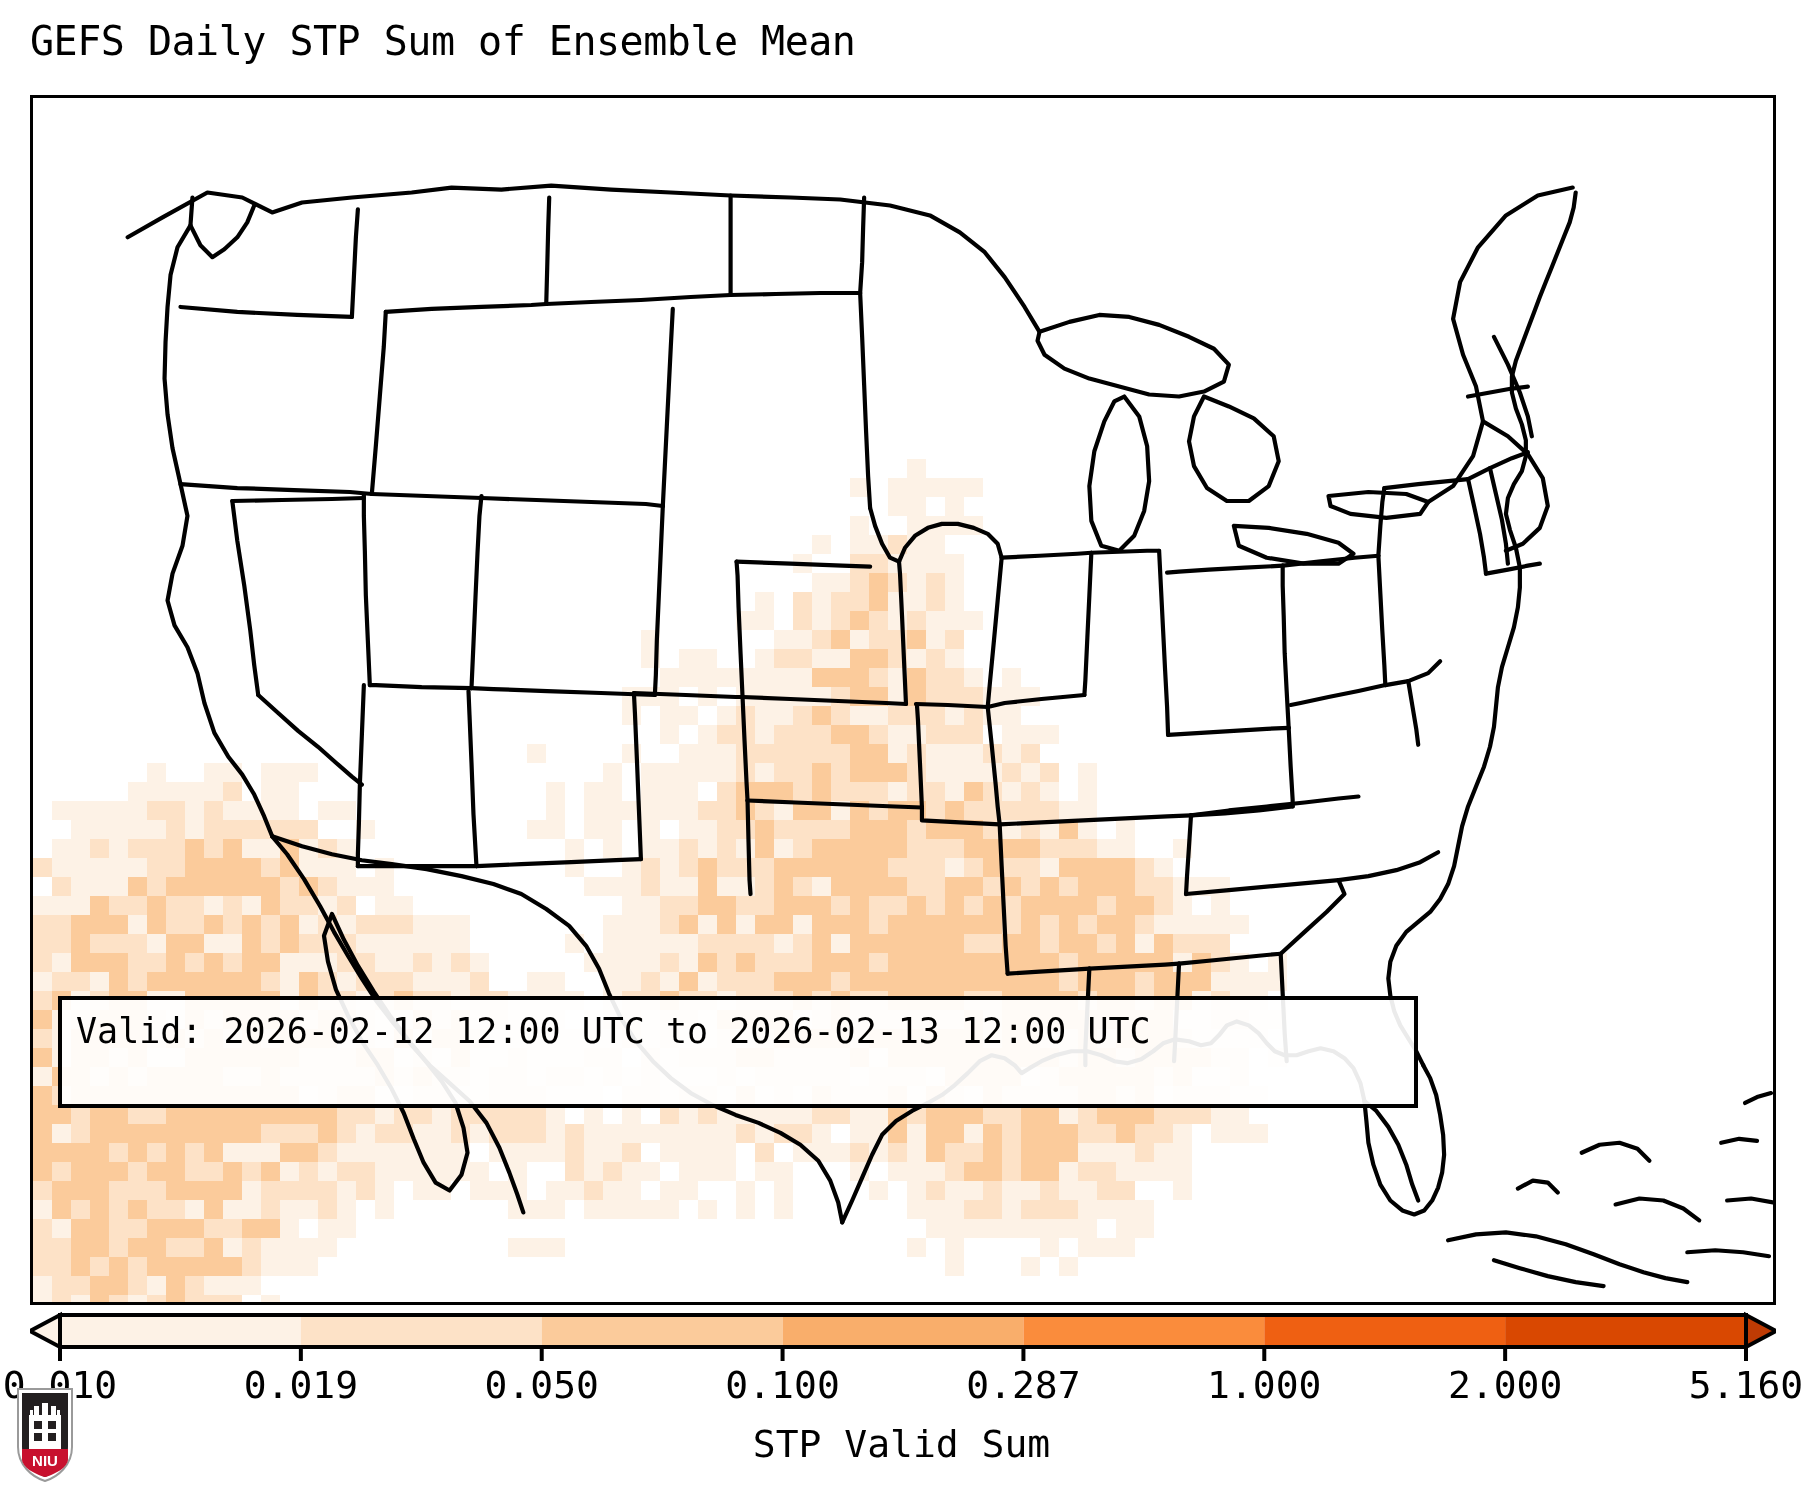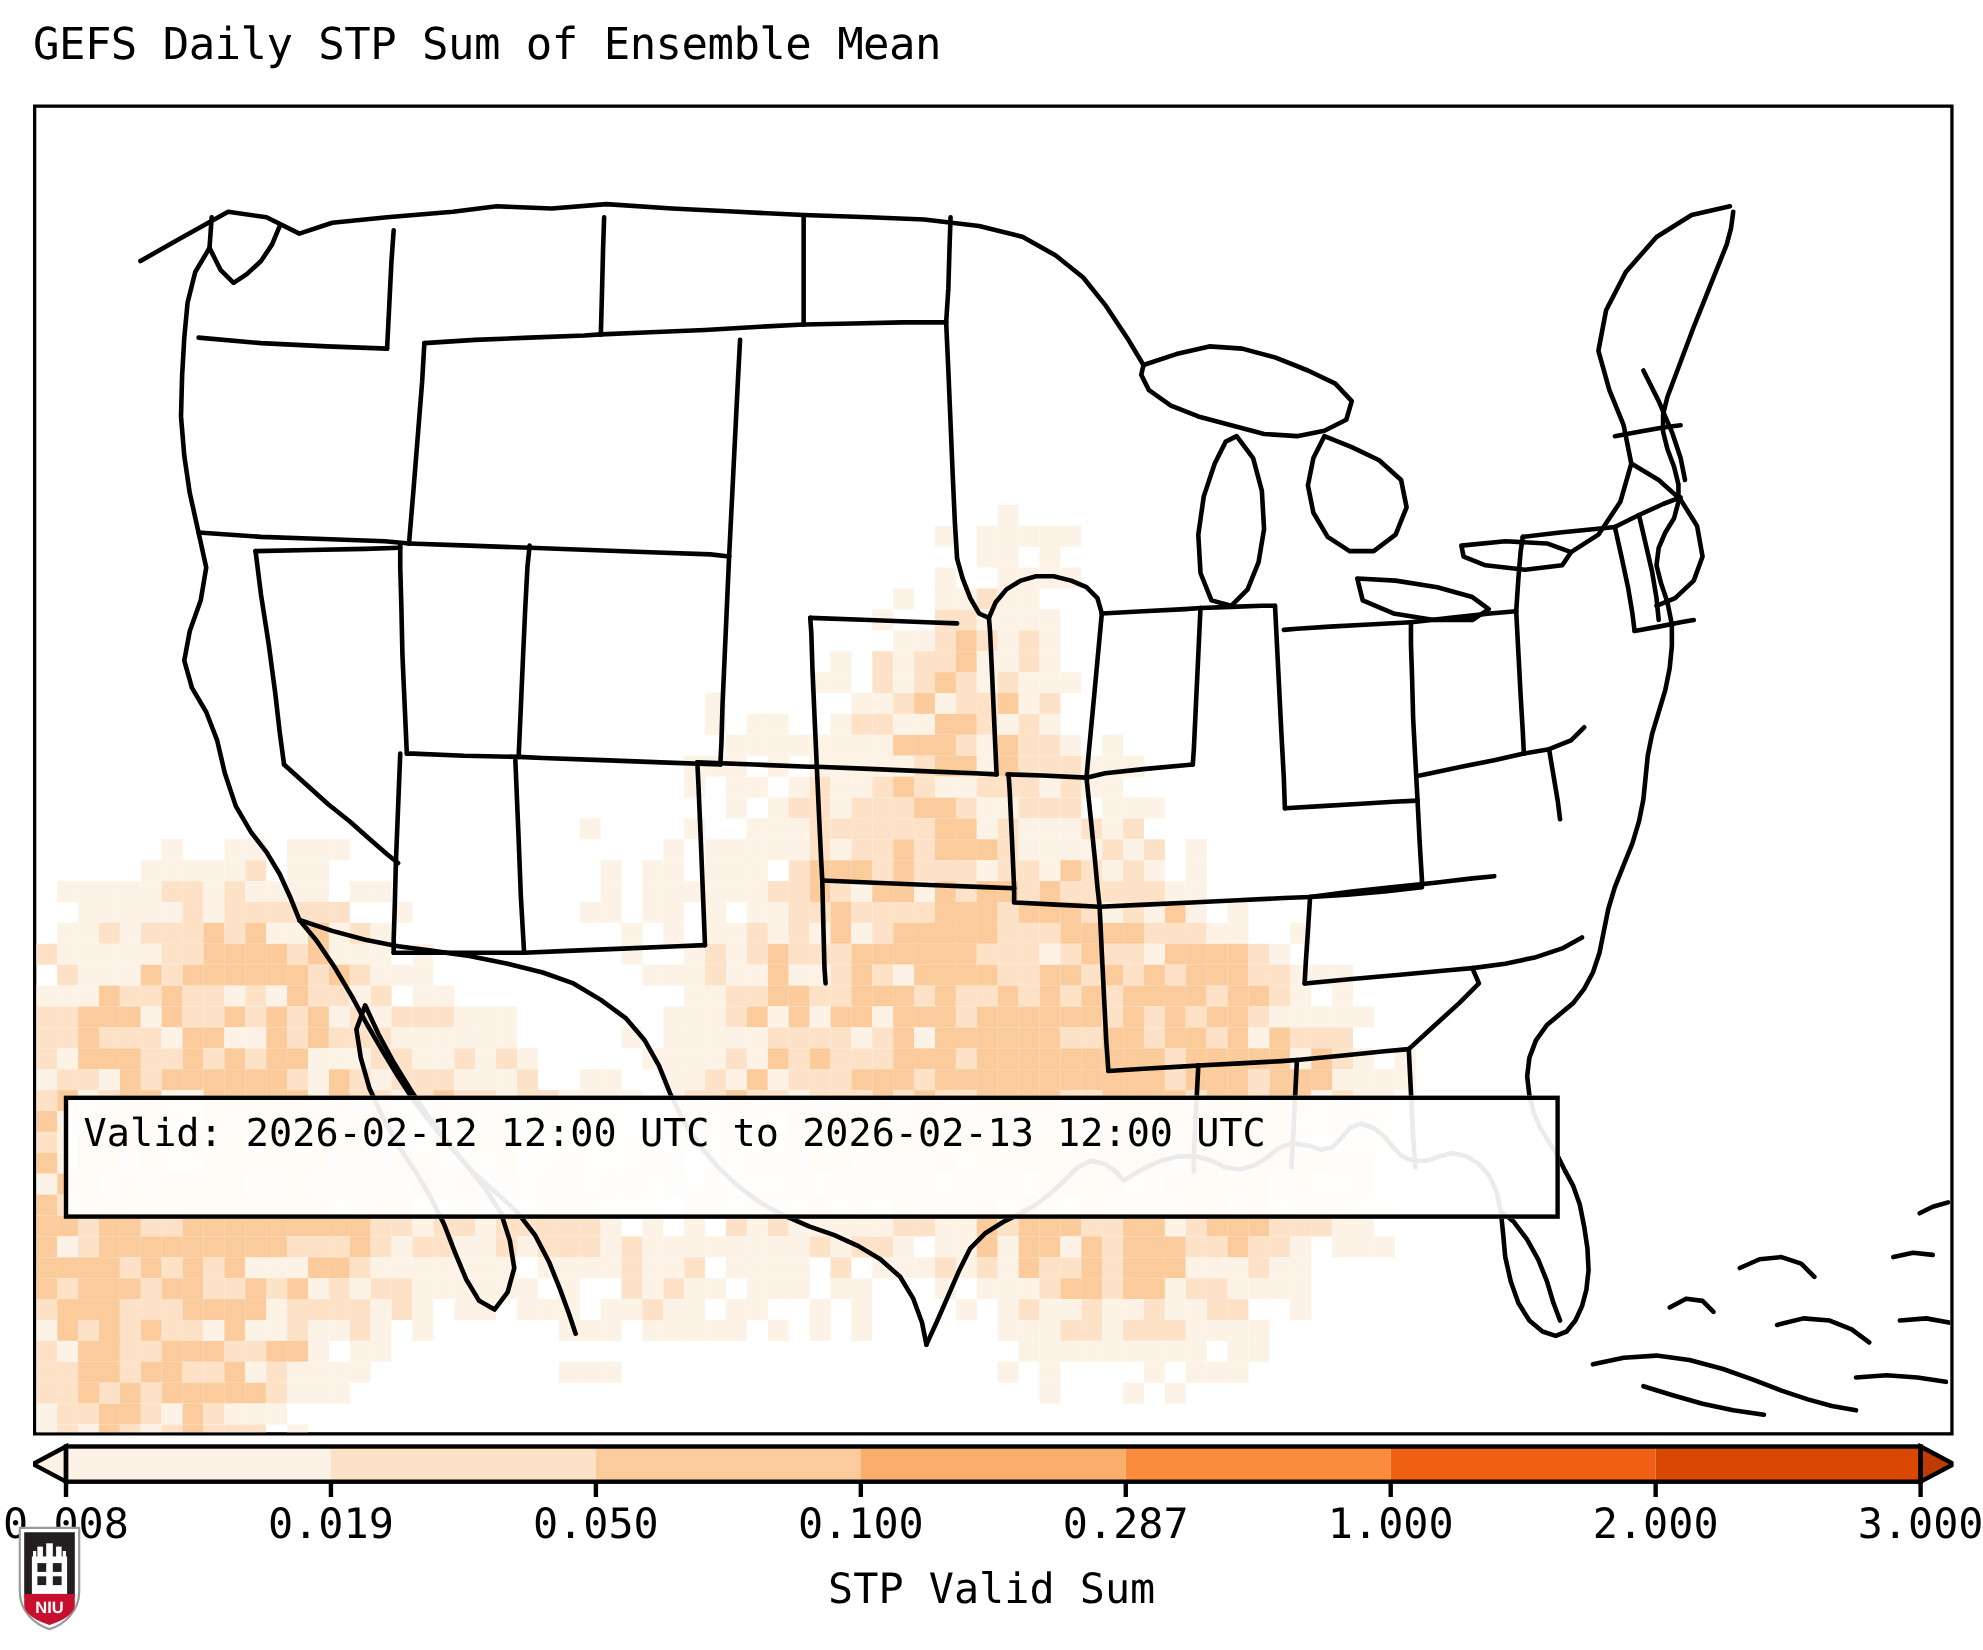--- a/index.html
+++ b/index.html
@@ -1892,28 +1892,28 @@
         <line x1="752.5714285714286" x2="752.5714285714286" y1="36" y2="50"></line>
         <line x1="993.4285714285714" x2="993.4285714285714" y1="36" y2="50"></line>
         <line x1="1234.2857142857142" x2="1234.2857142857142" y1="36" y2="50"></line>
         <line x1="1475.142857142857" x2="1475.142857142857" y1="36" y2="50"></line>
         <line x1="1716" x2="1716" y1="36" y2="50"></line>
       </g>
   </svg>
 </div>
 
 <div id="cbar-ticklabels">
-    <span style="left: 60px;">0.008</span>
+    <span style="left: 60px;">0.010</span>
     <span style="left: 300.857px;">0.019</span>
     <span style="left: 541.714px;">0.050</span>
     <span style="left: 782.571px;">0.100</span>
     <span style="left: 1023.43px;">0.287</span>
     <span style="left: 1264.29px;">1.000</span>
     <span style="left: 1505.14px;">2.000</span>
-    <span style="left: 1746px;">3.000</span>
+    <span style="left: 1746px;">5.160</span>
   </div>
 
 <div id="cbar-axis-label">STP Valid Sum</div>
 
 <svg id="niu-logo" viewBox="0 0 62 98">
   <path d="M4,4 L58,4 L58,62 C58,80 44,92 31,96 C18,92 4,80 4,62 Z" fill="#ffffff" stroke="#9a9a9a" stroke-width="2"></path>
   <path d="M8,8 L54,8 L54,62 C54,78 42,88 31,92 C20,88 8,78 8,62 Z" fill="#231F20"></path>
   <g fill="#ffffff">
     <rect x="15" y="30" width="32" height="34"></rect>
     <rect x="20" y="21" width="5" height="10"></rect>

